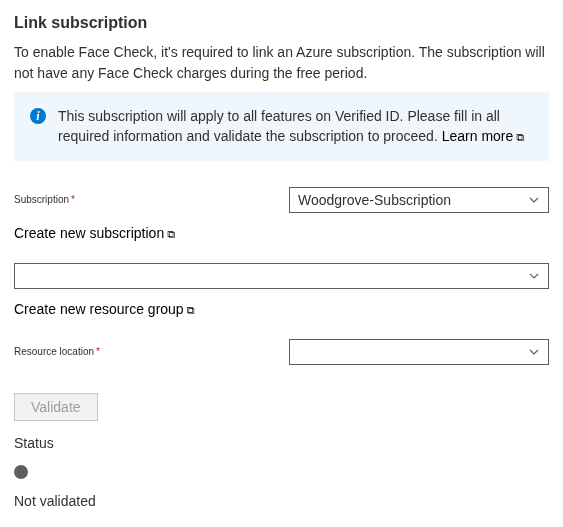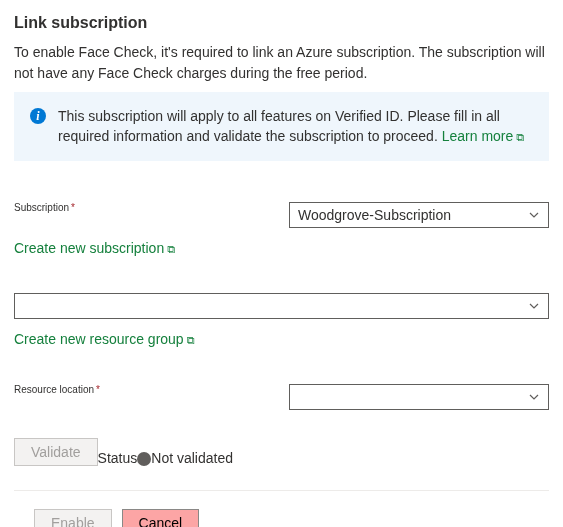--- a/index.html
+++ b/index.html
@@ -37,21 +37,21 @@
     font-weight: 700;
     line-height: 16px;
     text-align: center;
     font-style: italic;
     font-family: Georgia, serif;
     flex: 0 0 16px;
     margin-top: 2px;
   }
   .infobox .msg { line-height: 1.45; }
   .link {
-    color: #15803d;
+    color: #000000;
     text-decoration: none;
     cursor: pointer;
   }
   .ext-icon {
     display: inline-block;
     font-size: 11px;
     margin-left: 3px;
     vertical-align: 0;
   }
   .form-row {
@@ -68,38 +68,39 @@
     flex: 1;
     height: 26px;
     border: 1px solid #605e5c;
     background: #fff;
     display: flex;
     align-items: center;
     padding: 0 8px;
     position: relative;
     cursor: pointer;
     font-size: 14px;
-    margin-top: 15px;
   }
   .select .chev {
     position: absolute;
     right: 8px;
     top: 50%;
     transform: translateY(-50%);
     pointer-events: none;
   }
   .chev svg { display: block; }
   .sub-link-row {
     margin: 4px 0 22px 0;
   }
   .validate-row {
     display: flex;
-    align-items: flex-end;
+    align-items: flex-start;
+    gap: 14px;
     margin-top: 28px;
     margin-bottom: 24px;
+    flex-direction: column;
   }
   .btn {
     height: 28px;
     padding: 0 16px;
     font-size: 14px;
     background: #fca5a5;
     border: 1px solid #8a8886;
     cursor: pointer;
     font-family: inherit;
   }

